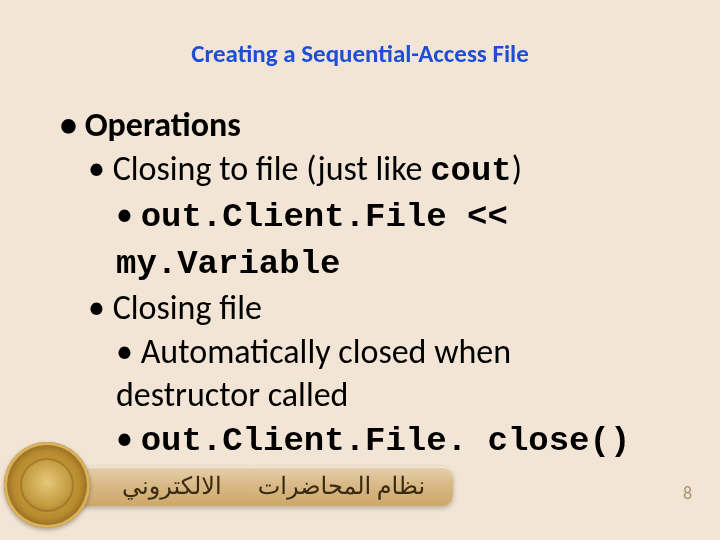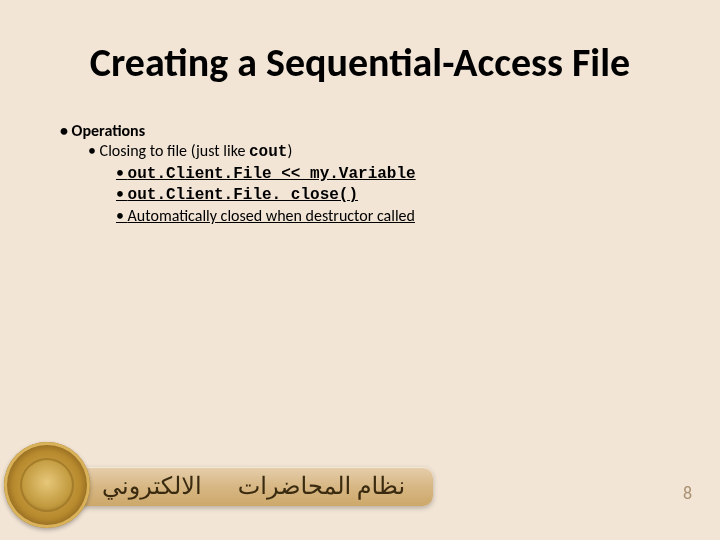--- a/index.html
+++ b/index.html
@@ -5,41 +5,40 @@
   * { margin: 0; padding: 0; box-sizing: border-box; }
   body {
     width: 720px;
     height: 540px;
     background: #f2e5d6;
     font-family: Calibri, Arial, sans-serif;
     position: relative;
     overflow: hidden;
   }
   .title {
-    color: #000000;
-    font-size: 40px;
+    color: #1d4ed8;
+    font-size: 25px;
     font-weight: 700;
     text-align: center;
     padding-top: 38px;
   }
   .content {
     padding: 34px 60px 0 60px;
     color: #000;
-    font-size: 16px;
+    font-size: 34px;
     line-height: 1.28;
   }
   .bullet-l1 {
     font-weight: 700;
   }
   .bullet-l2 {
     padding-left: 28px;
   }
   .bullet-l3 {
     padding-left: 56px;
-    text-decoration: underline;
   }
   .mono {
     font-family: "Courier New", monospace;
     font-weight: 700;
     text-align: right;
   }
   .footer {
     position: absolute;
     left: 0;
     bottom: 12px;
@@ -61,21 +60,21 @@
     position: absolute;
     left: 16px; top: 16px; right: 16px; bottom: 16px;
     border-radius: 50%;
     background: radial-gradient(circle at 50% 45%, #e6c77a 0%, #c29a3e 60%, #7a5618 100%);
     box-shadow: inset 0 0 0 2px #a57d2a;
   }
   .banner {
     position: absolute;
     left: 74px;
     bottom: 22px;
-    padding: 4px 28px 6px 28px;
+    padding: 4px 28px 6px 48px;
     background: linear-gradient(to bottom, #e6cfad 0%, #d7b784 50%, #cda86a 100%);
     border-radius: 10px;
     box-shadow: 0 2px 5px rgba(0,0,0,0.25), inset 0 1px 0 rgba(255,255,255,0.5);
     font-size: 24px;
     color: #3a2a10;
     direction: rtl;
     white-space: nowrap;
   }
   .banner span.gap { display: inline-block; width: 36px; }
   .page-num {
@@ -91,24 +90,25 @@
 
 <div class="title">Creating a Sequential-Access File</div>
 
 <div class="content">
   <div class="bullet-l1">• <span>Operations</span></div>
 
   <div class="bullet-l2">• <span>Closing to file (just like </span><span class="mono">cout</span><span>)</span></div>
 
   <div class="bullet-l3">• <span class="mono">out.Client.File &lt;&lt; my.Variable</span></div>
 
+  <div class="bullet-l2">• <span>Closing file</span></div>
+
+  <div class="bullet-l3">• <span>Automatically closed when destructor called</span></div>
 
   <div class="bullet-l3">• <span class="mono">out.Client.File. close()</span></div>
-
-  <div class="bullet-l3">• <span>Automatically closed when destructor called</span></div>
 </div>
 
 <div class="footer">
   <div class="banner">
     <span>نظام المحاضرات</span><span class="gap"></span><span>الالكتروني</span>
   </div>
   <div class="seal"></div>
   <div class="page-num">8</div>
 </div>
 

